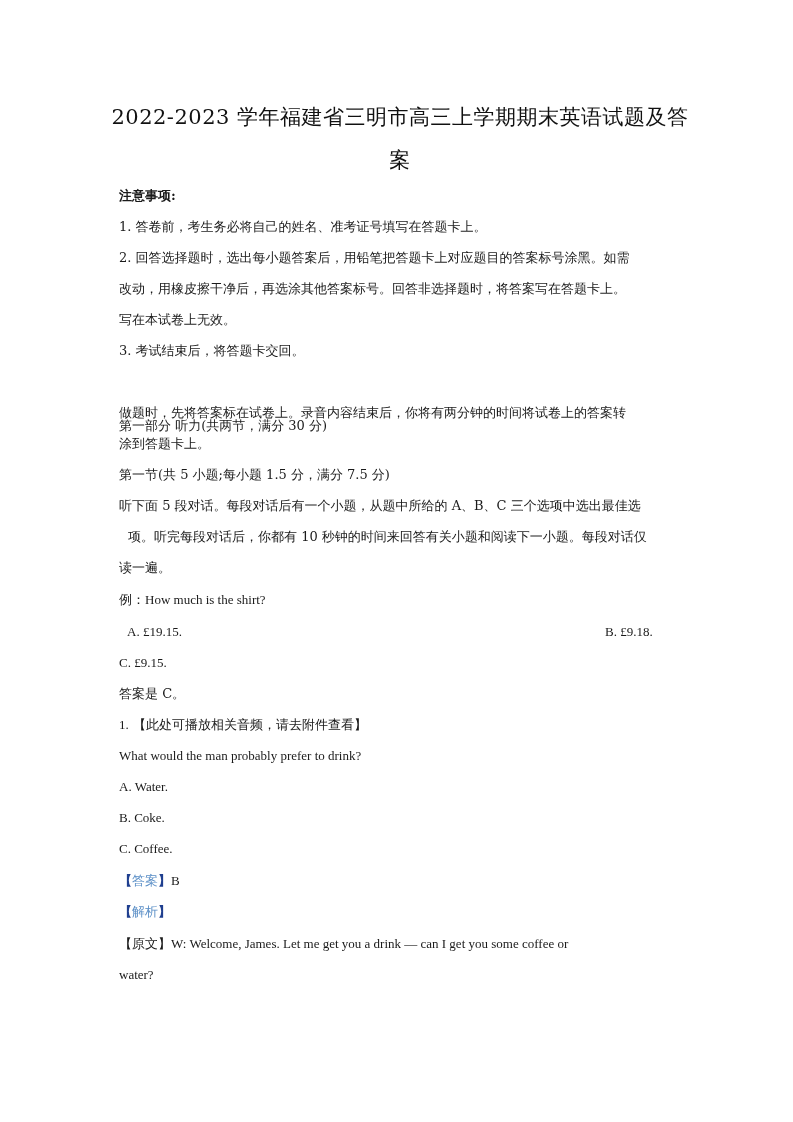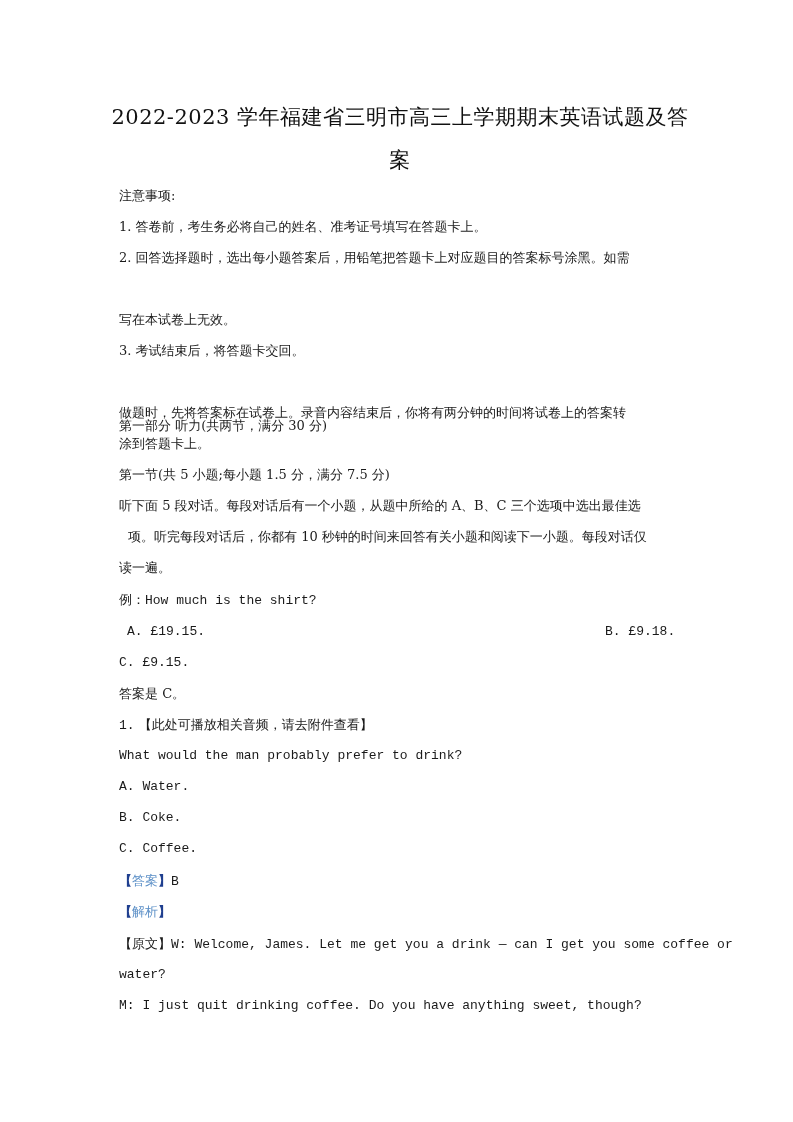--- a/index.html
+++ b/index.html
@@ -33,44 +33,45 @@
     }
     .line {
       position: absolute;
       left: 119px;
       font-size: 13px;
       line-height: 16px;
       white-space: nowrap;
       color: #1a1a1a;
     }
     .mono {
-      font-family: Liberation Mono, monospace;
+      font-family: Liberation Serif, serif;
     }
     .opt-right {
       position: absolute;
       left: 605px;
       font-size: 13px;
       line-height: 16px;
       white-space: nowrap;
     }
     .blue-bracket { color: #1f3f8f; }
     .blue-text { color: #5b8fc7; }
     .bold-bracket { font-weight: bold; }
   </style>
 </head>
 <body>
 
 <div class="page">
 
   <div class="title" style="top:103px;">2022-2023 学年福建省三明市高三上学期期末英语试题及答</div>
   <div class="title" style="top:146px;">案</div>
 
-  <div class="line" style="top:188px;">注意事项:</div>
+  <div class="line" style="top:188px;font-weight:bold;">注意事项:</div>
   <div class="line" style="top:219px;">1. 答卷前，考生务必将自己的姓名、准考证号填写在答题卡上。</div>
   <div class="line" style="top:250px;">2. 回答选择题时，选出每小题答案后，用铅笔把答题卡上对应题目的答案标号涂黑。如需</div>
+  <div class="line" style="top:281px;">改动，用橡皮擦干净后，再选涂其他答案标号。回答非选择题时，将答案写在答题卡上。</div>
   <div class="line" style="top:312px;">写在本试卷上无效。</div>
   <div class="line" style="top:343px;">3. 考试结束后，将答题卡交回。</div>
 
   <div class="line" style="top:374px;margin-top:44px;">第一部分 听力(共两节，满分 30 分)</div>
   <div class="line" style="top:405px;">做题时，先将答案标在试卷上。录音内容结束后，你将有两分钟的时间将试卷上的答案转</div>
   <div class="line" style="top:436px;">涂到答题卡上。</div>
 
   <div class="line" style="top:467px;">第一节(共 5 小题;每小题 1.5 分，满分 7.5 分)</div>
   <div class="line" style="top:498px;">听下面 5 段对话。每段对话后有一个小题，从题中所给的 A、B、C 三个选项中选出最佳选</div>
   <div class="line" style="top:529px;margin-left:9px;">项。听完每段对话后，你都有 10 秒钟的时间来回答有关小题和阅读下一小题。每段对话仅</div>
@@ -96,15 +97,14 @@
   <div class="line" style="top:873px;">
     <span class="blue-bracket bold-bracket">【</span><span class="blue-text">答案</span><span class="blue-bracket bold-bracket">】</span><span class="mono">B</span>
   </div>
   <div class="line" style="top:904px;">
     <span class="blue-bracket bold-bracket">【</span><span class="blue-text">解析</span><span class="blue-bracket bold-bracket">】</span>
   </div>
   <div class="line" style="top:936px;">
     <span>【原文】</span><span class="mono">W: Welcome, James. Let me get you a drink — can I get you some coffee or</span>
   </div>
   <div class="line mono" style="top:967px;">water?</div>
-  <div class="line mono" style="top:998px;">M: I just quit drinking coffee. Do you have anything sweet, though?</div>
 
 </div>
 
 </body></html>

